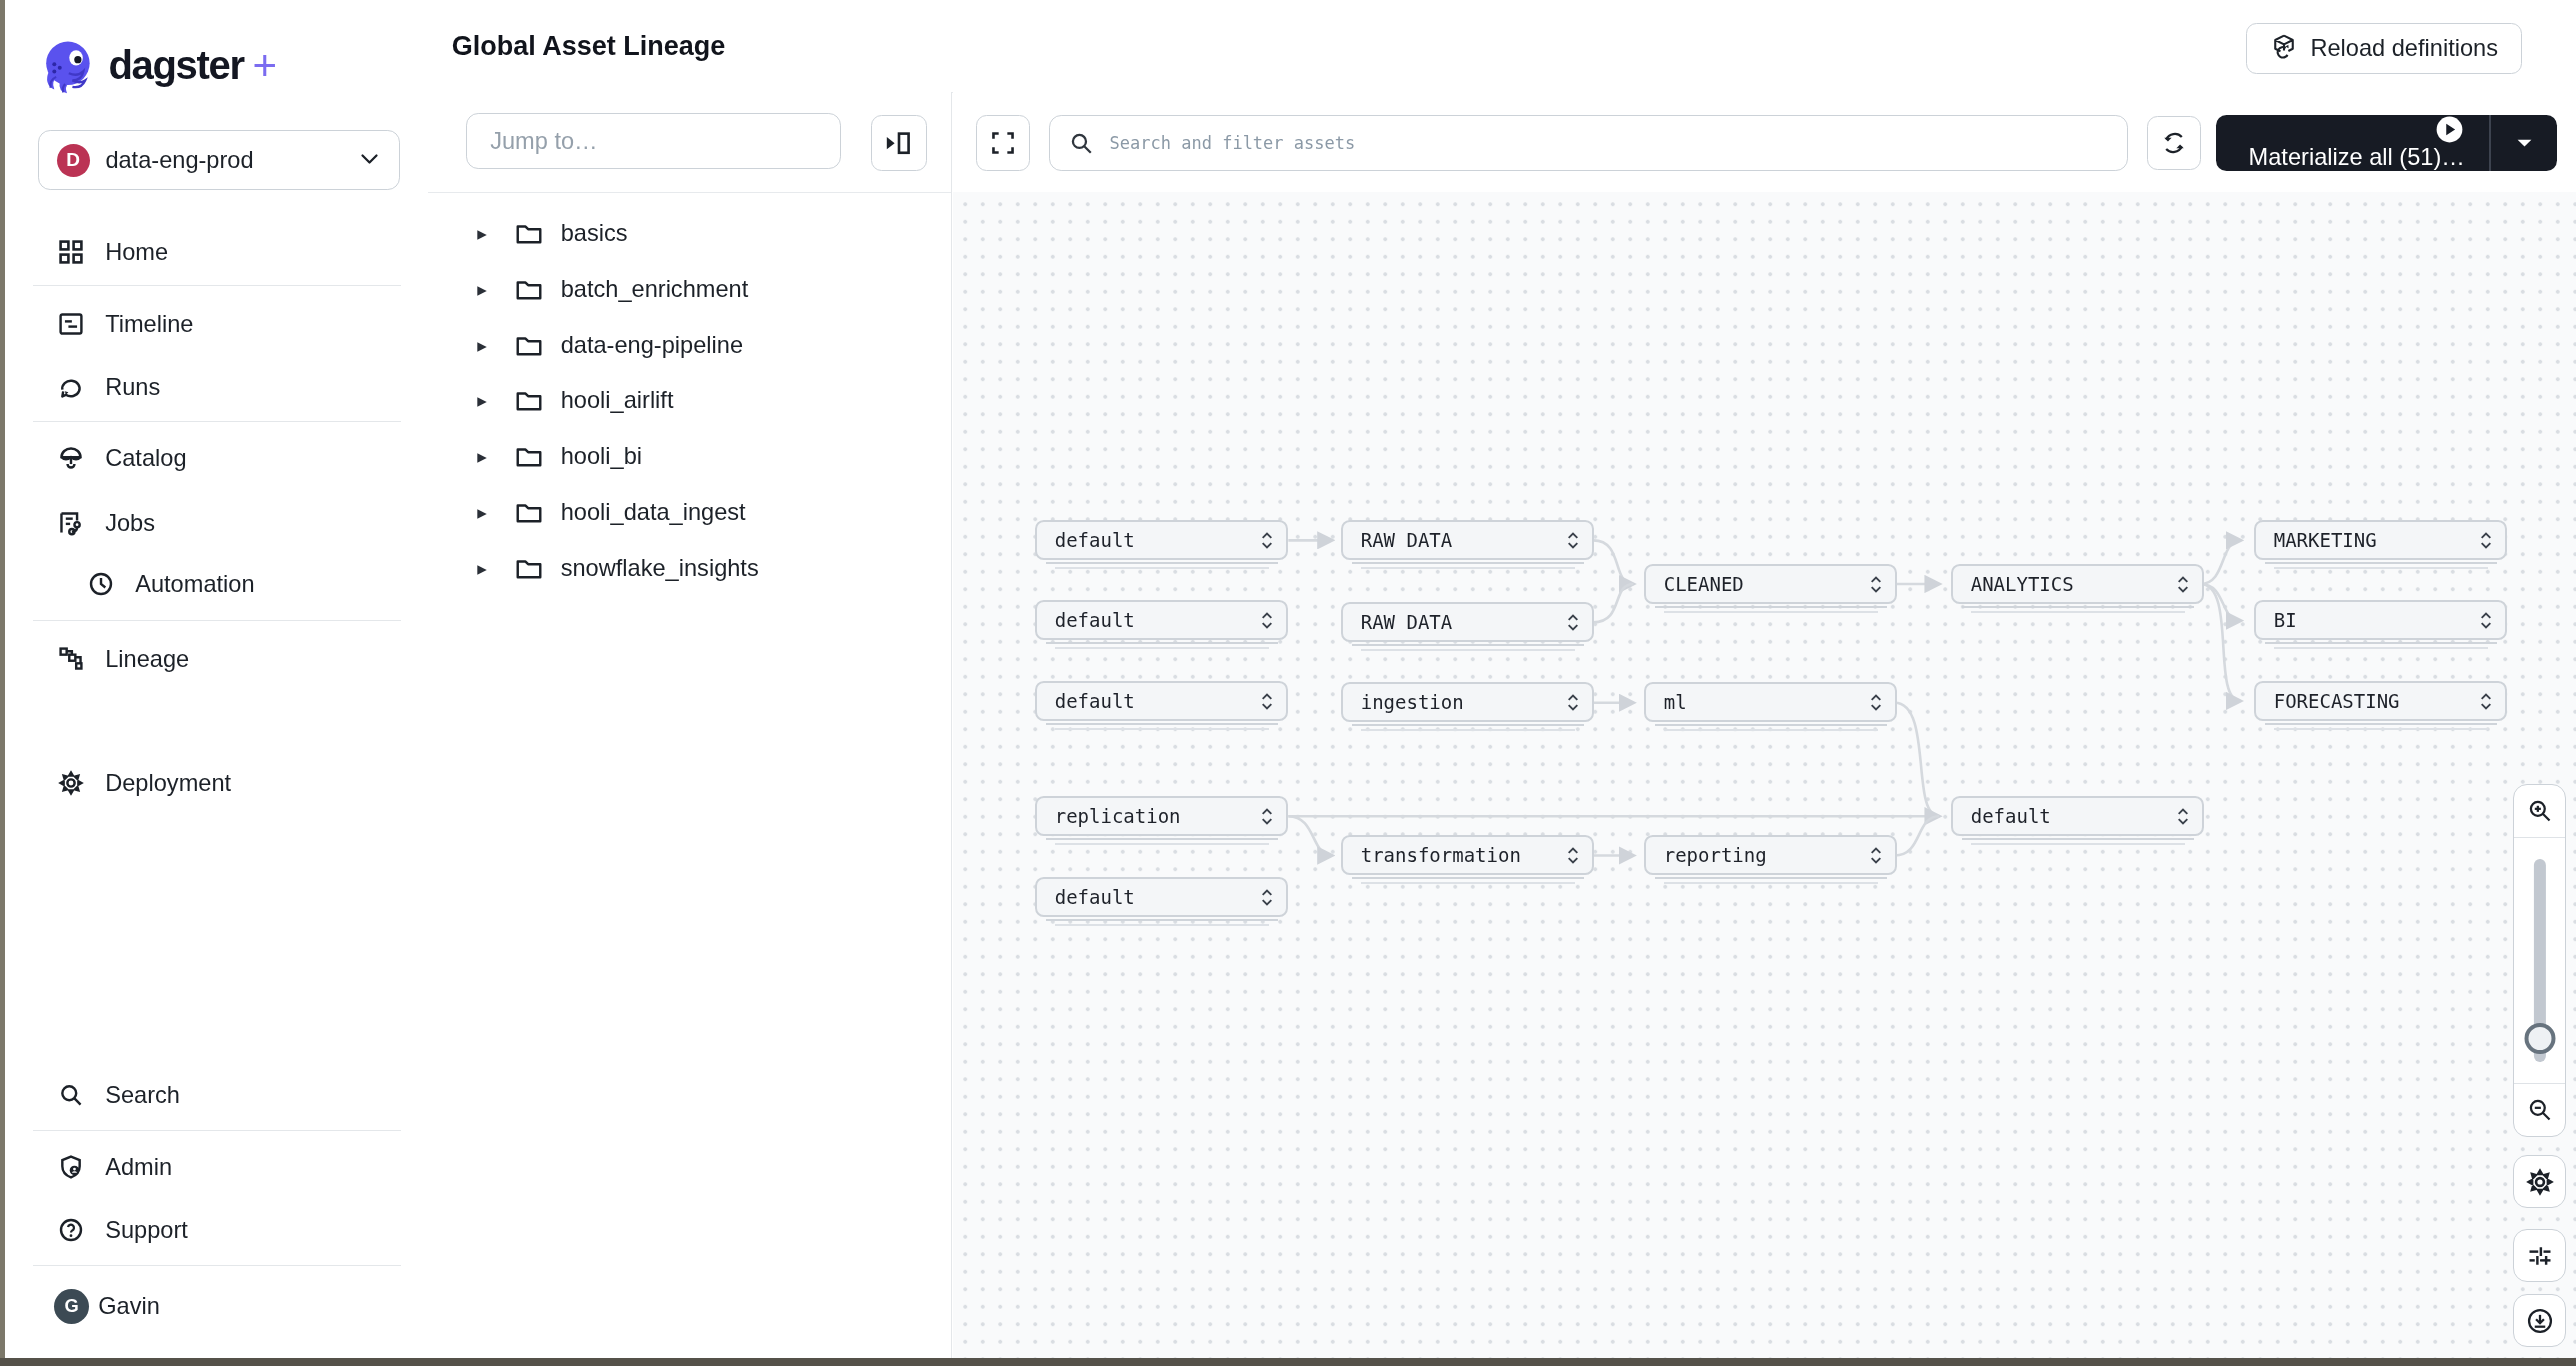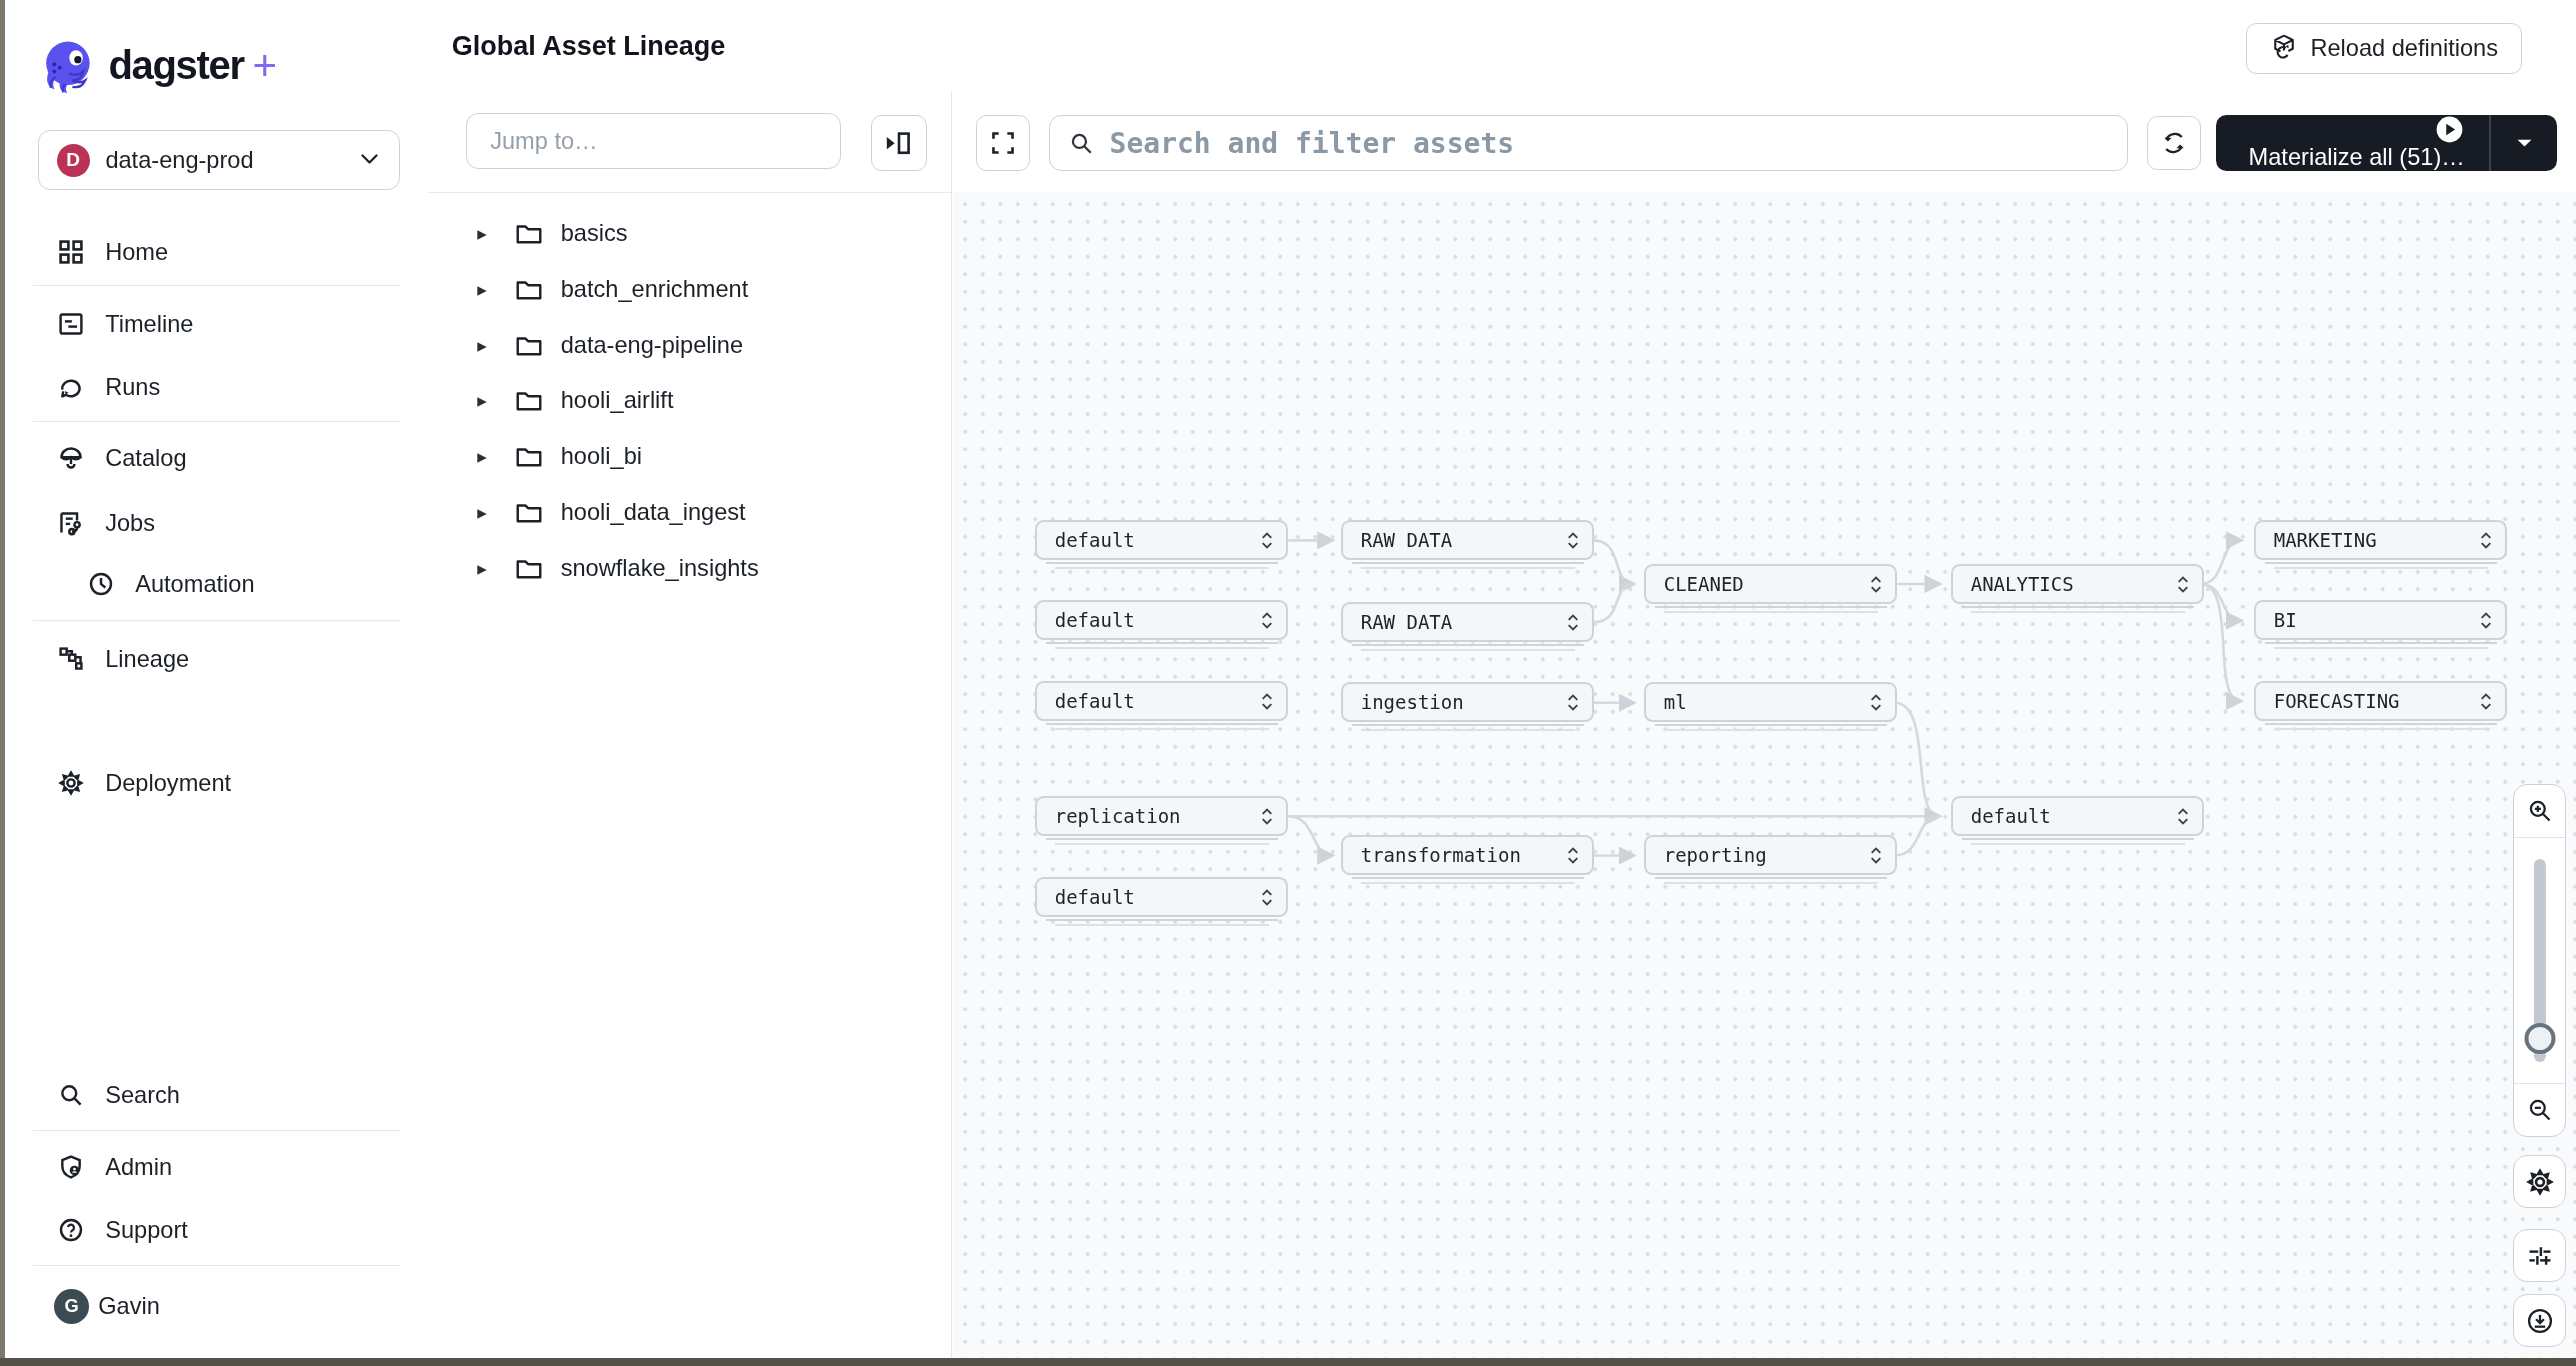--- a/index.html
+++ b/index.html
@@ -58,21 +58,21 @@
   .tree-row .fname{font-size:23.6px;margin-left:19px;color:#1c2128;}
 
   
   .graph-panel{position:absolute;left:948px;right:0;top:92px;bottom:0;background:#fff;}
   .graph-toolbar{position:absolute;left:0;right:0;top:0;height:100px;border-bottom:1.7px solid #e7eaed;background:#fff;}
   .fullscreen-btn{position:absolute;left:23px;top:23px;width:52px;height:54px;border:1.7px solid #ccd2d8;border-radius:10.5px;background:#fff;
     display:flex;align-items:center;justify-content:center;cursor:pointer;}
   .asset-search{position:absolute;left:96px;top:23px;width:1079px;height:56px;border:1.7px solid #ccd2d8;border-radius:12.2px;background:#fff;
     display:flex;align-items:center;box-sizing:border-box;}
   .asset-search input{border:none;outline:none;flex:1;font-family:"DejaVu Sans Mono","Liberation Mono",monospace;
-    font-size:28px;color:#4d7c0f;margin-left:14px;background:transparent;font-weight:bold;}
+    font-size:17px;color:#4d7c0f;margin-left:14px;background:transparent;}
   .asset-search input::placeholder{color:#8b99a6;}
   .asset-search .mag{margin-left:19px;display:flex;}
   .refresh-btn{position:absolute;left:1194px;top:24.4px;width:52px;height:52px;border:1.7px solid #ccd2d8;border-radius:10.5px;background:#fff;
     display:flex;align-items:center;justify-content:center;cursor:pointer;}
   .materialize{position:absolute;right:19px;top:23px;height:56px;background:#171b24;border-radius:10.5px;display:flex;align-items:stretch;
     overflow:hidden;cursor:pointer;}
   .materialize .main{display:flex;align-items:flex-end;padding:0 24.4px 0 19px;flex-direction:column;}
   .materialize .mlabel{color:#fff;font-size:23.6px;margin-left:14px;white-space:nowrap;}
   .materialize .vline{width:1.7px;background:#3d434f;margin:0;}
   .materialize .caret-part{display:flex;align-items:center;justify-content:center;width:66px;}

